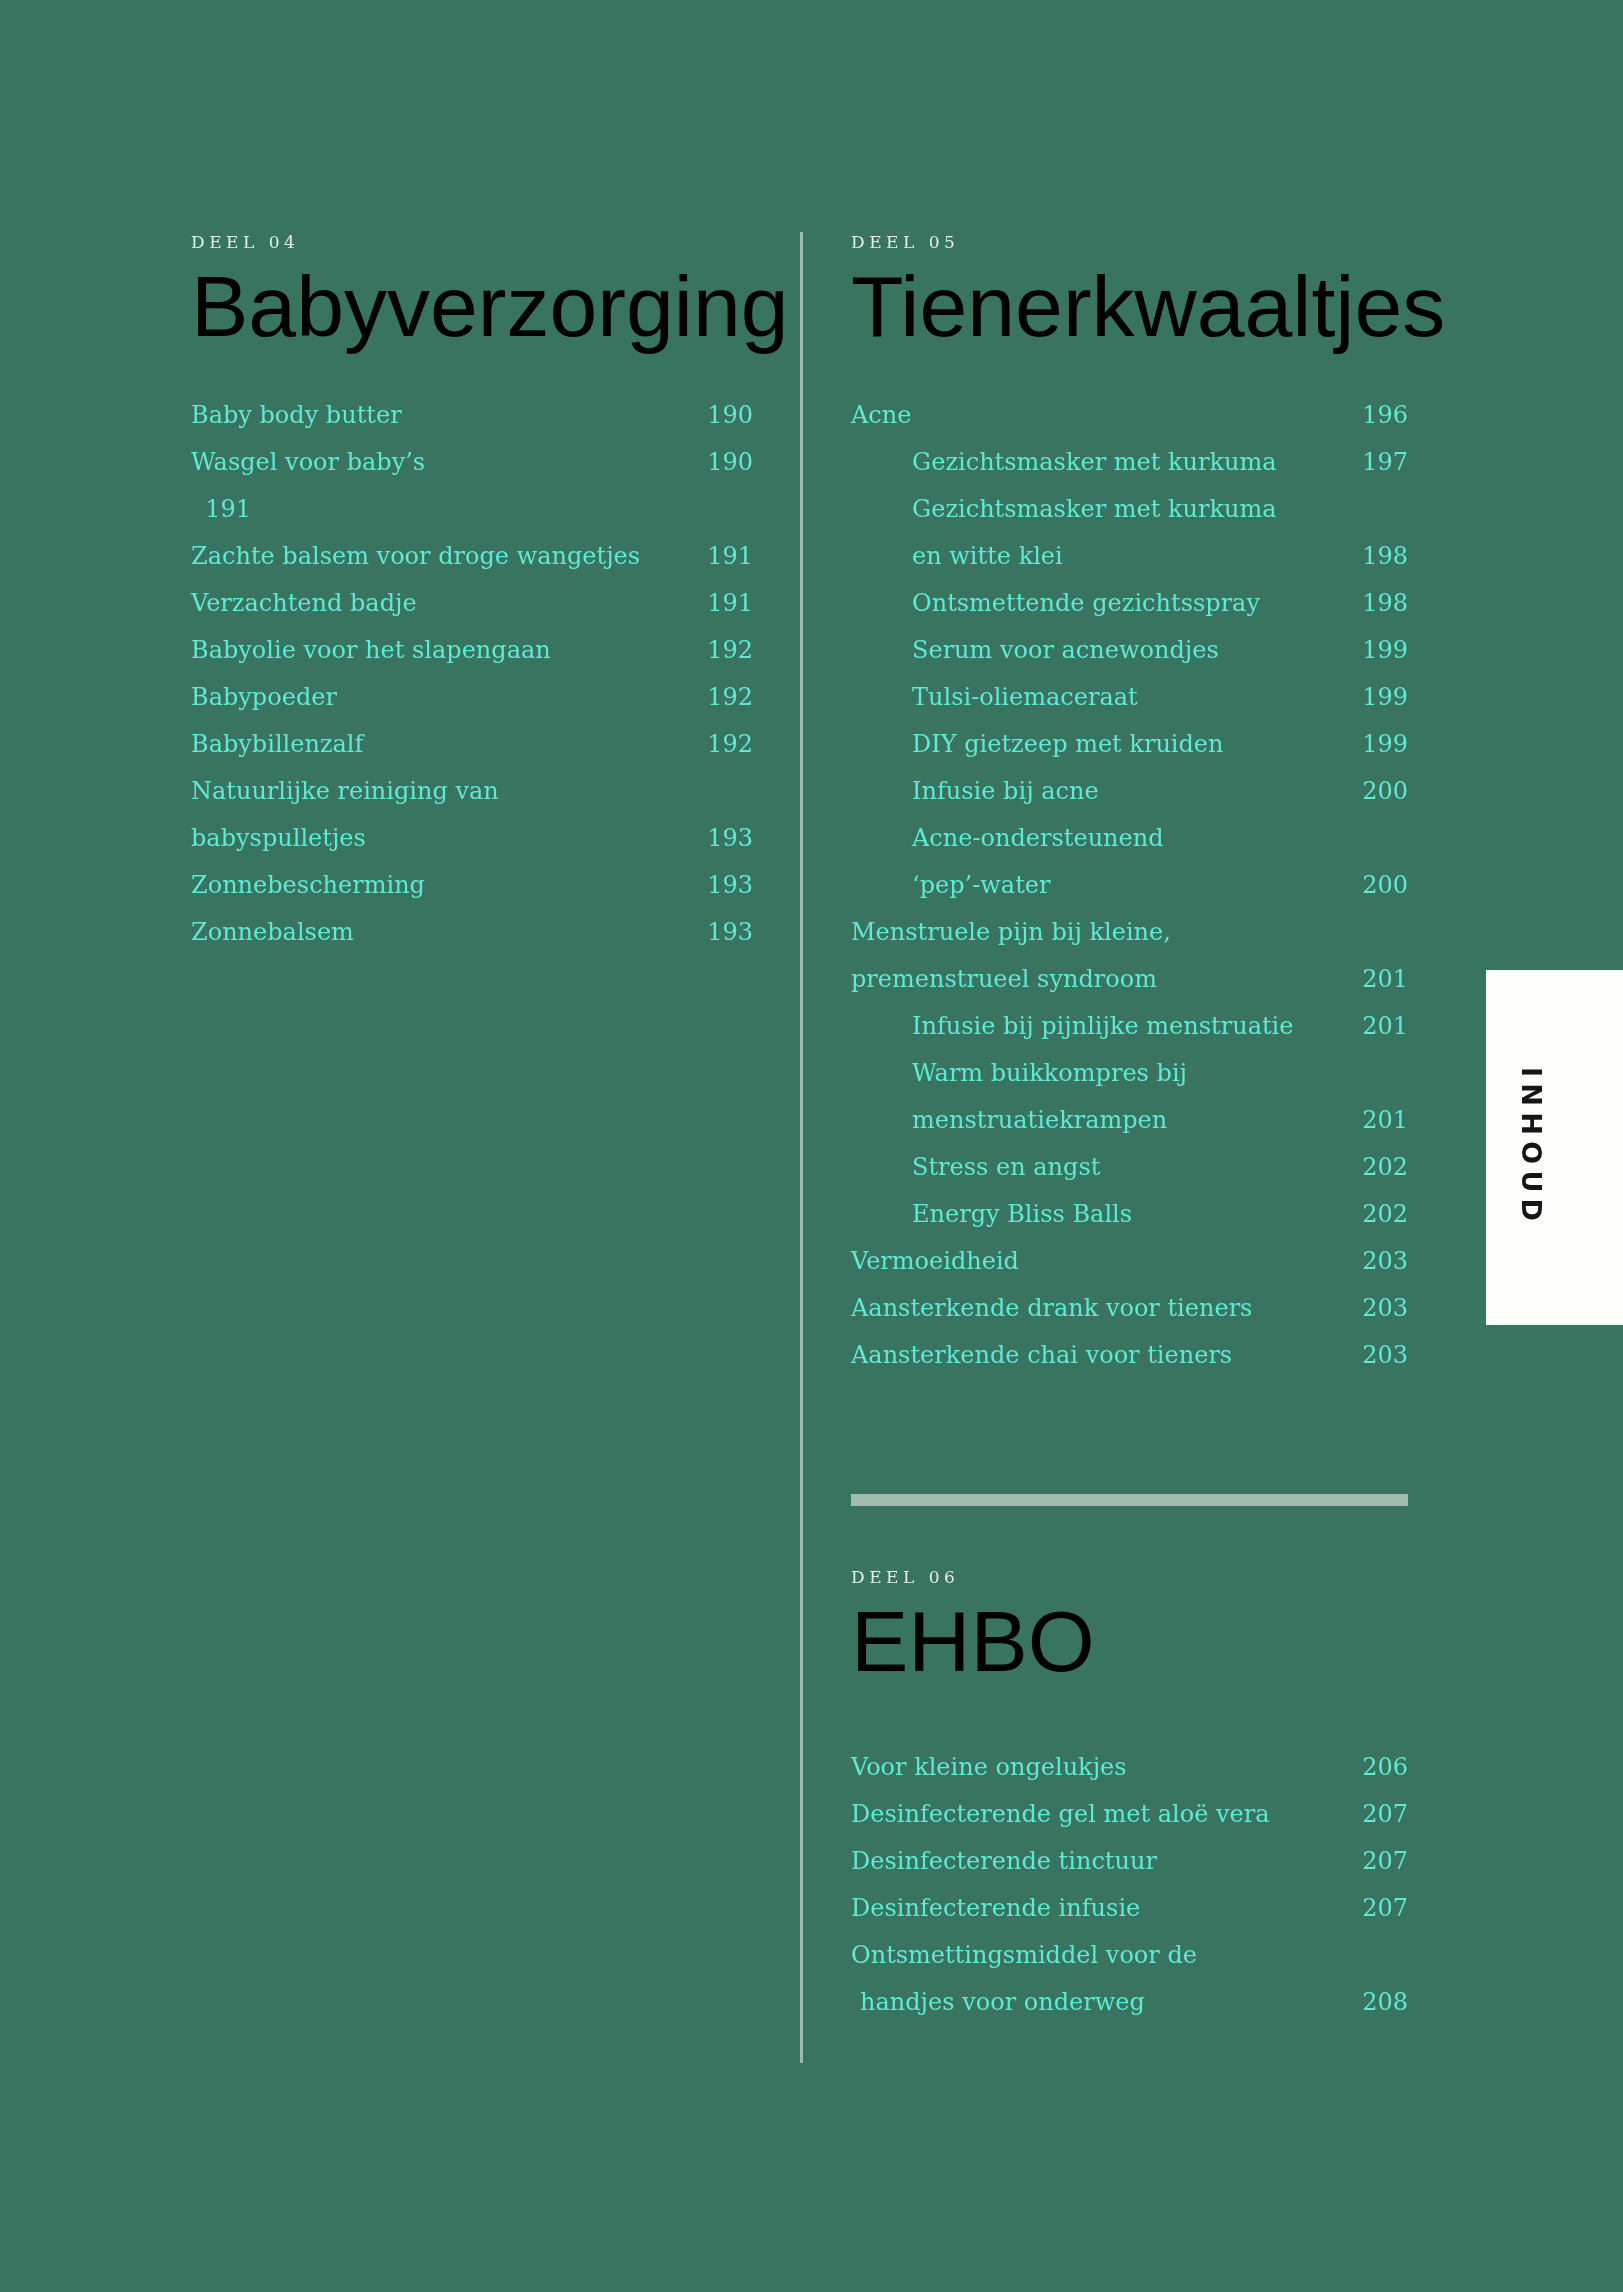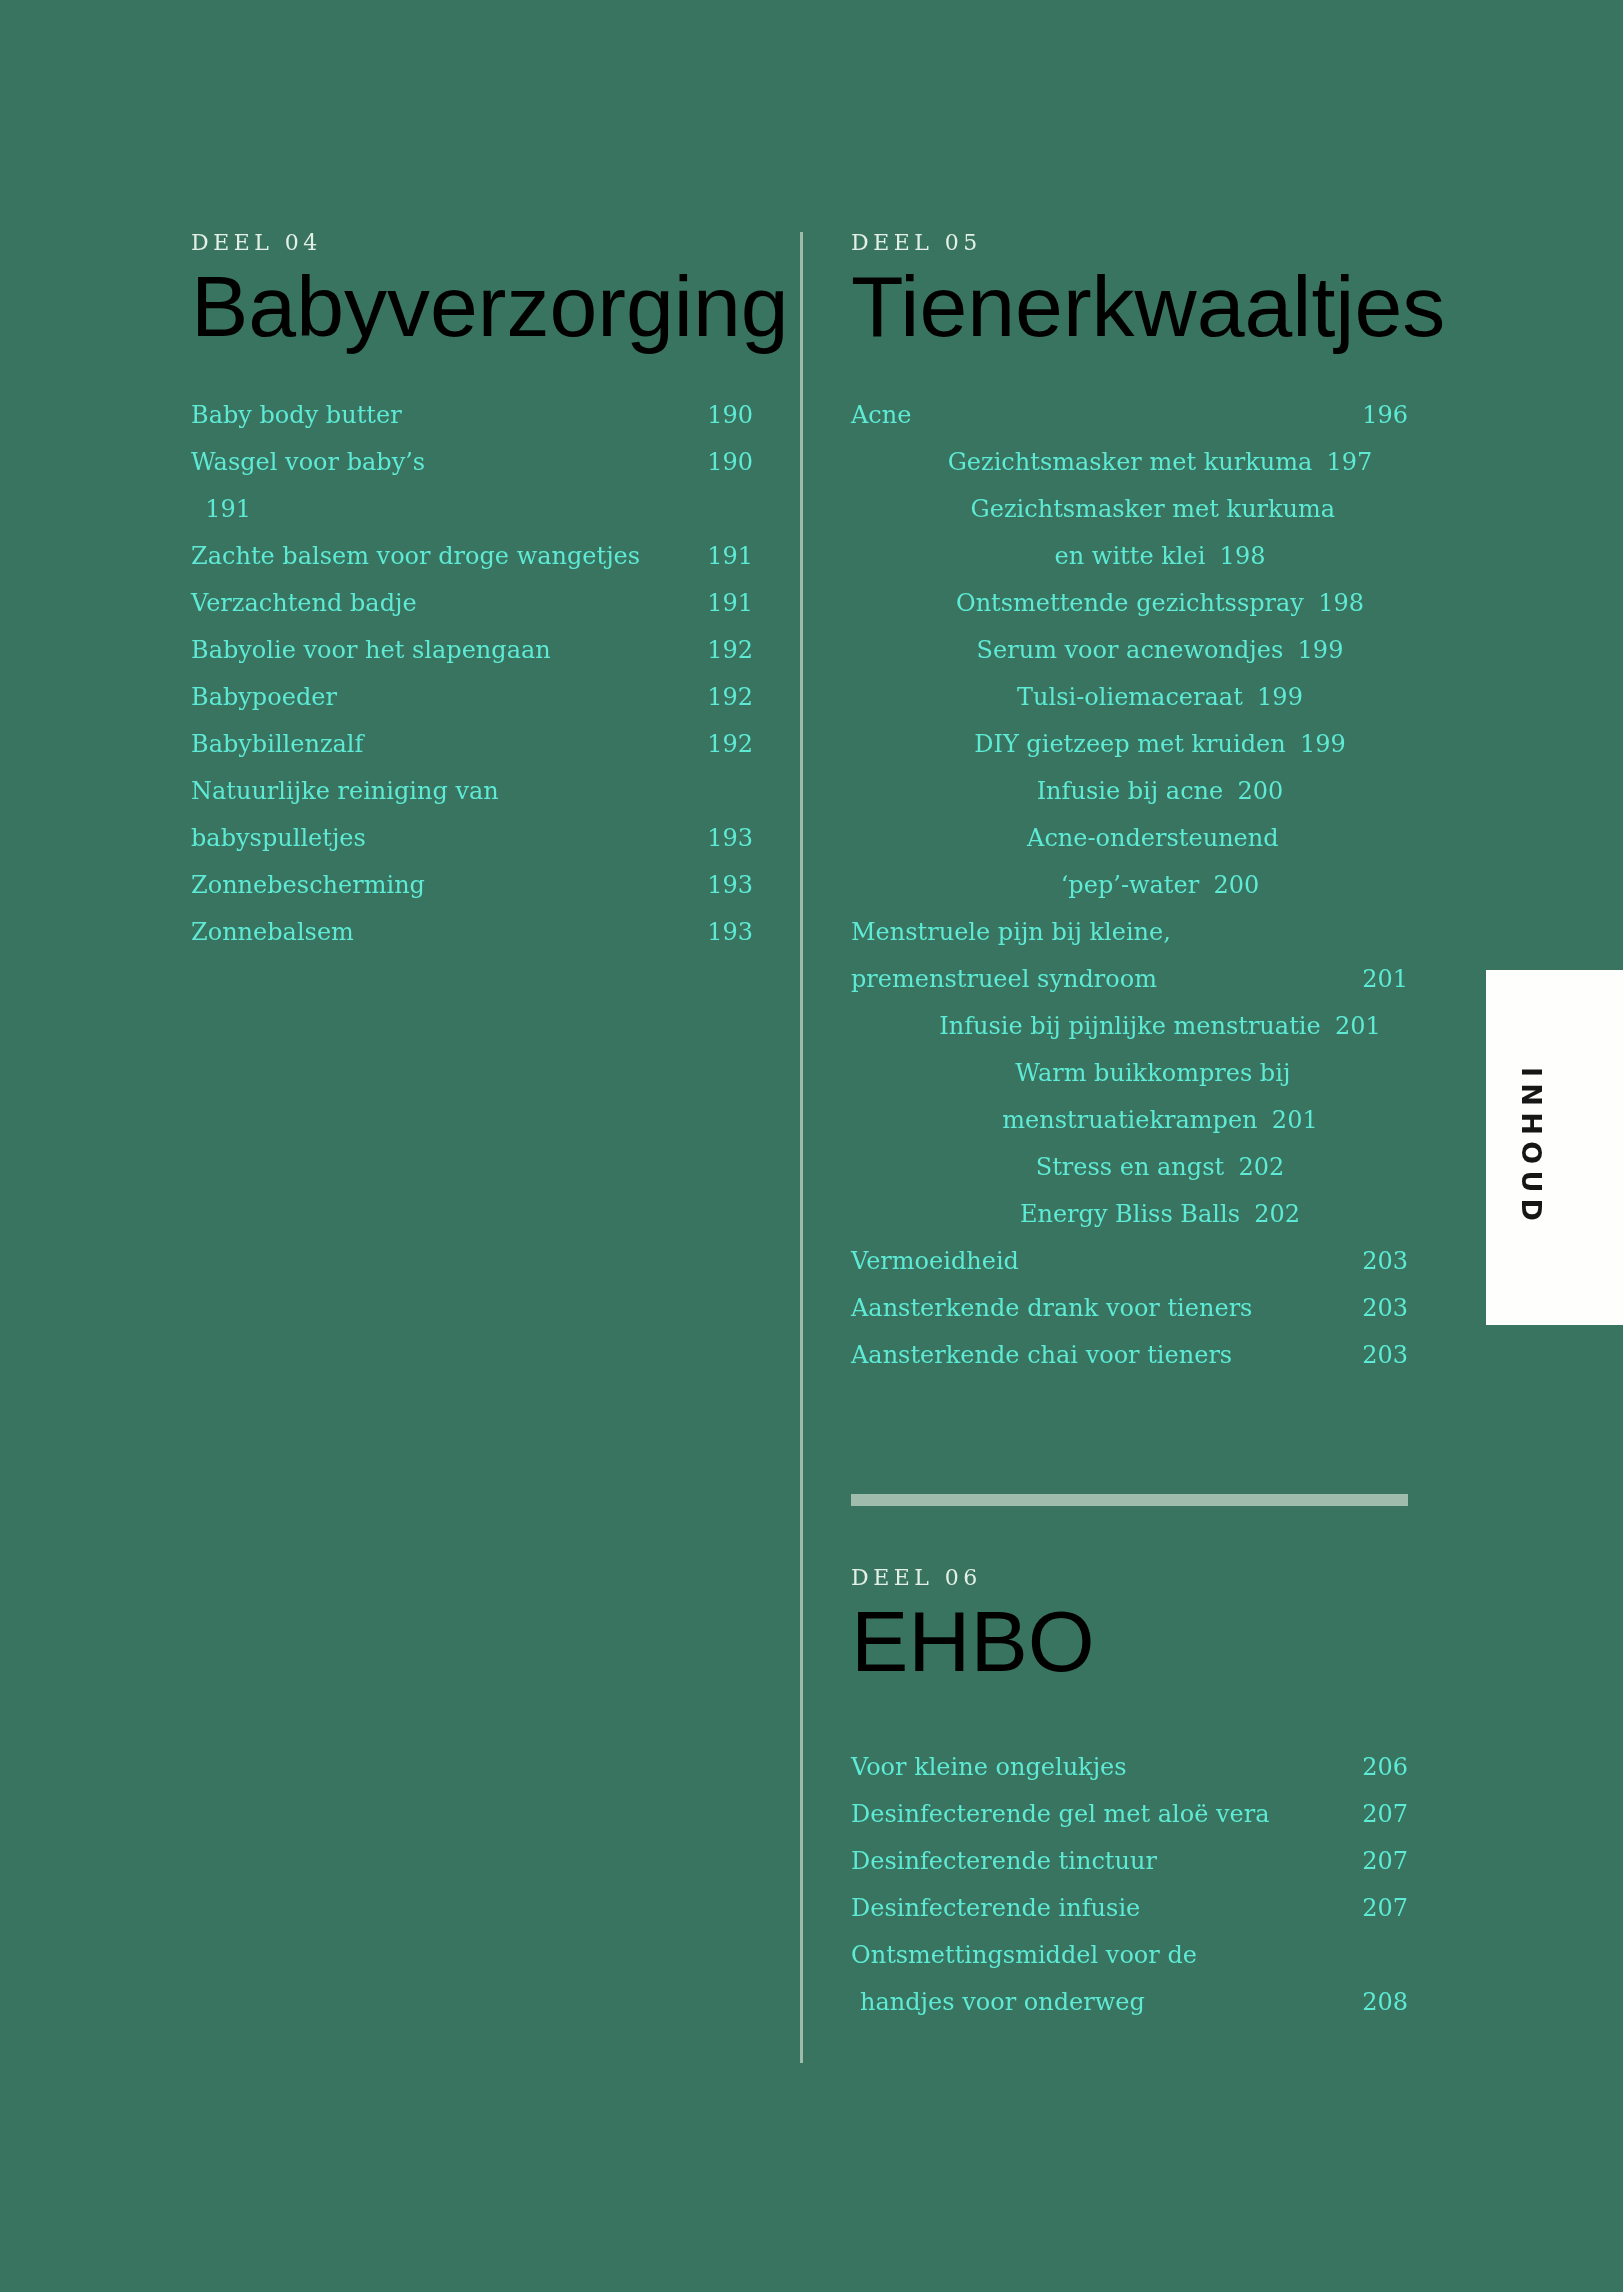--- a/index.html
+++ b/index.html
@@ -21,21 +21,21 @@
   .col-left {
     left: 191px;
     width: 562px;
   }
   .col-right {
     left: 851px;
     width: 557px;
   }
   .deel-label {
     font-family: "DejaVu Serif", serif;
-    font-size: 22px;
+    font-size: 17px;
     line-height: 25px;
     letter-spacing: 4.5px;
     color: #E3F0E7;
   }
   .section-title {
     margin: 5.4px 0 0 0;
     font-family: Liberation Sans, sans-serif;
     font-weight: 400;
     font-size: 86px;
     line-height: 93px;
@@ -46,21 +46,21 @@
     margin-top: 39px;
   }
   .toc-row {
     display: flex;
     justify-content: space-between;
     align-items: baseline;
     line-height: 47px;
     font-size: 24px;
     color: #5eead4;
   }
-  .toc-row.sub { padding-left: 61px; justify-content: center; }
+  .toc-row.sub { padding-left: 61px; }
   .toc-row.hang { padding-left: 9px; }
   .toc-title { white-space: nowrap; }
   .toc-pagenum { margin-left: 14.3px; }
   .section-divider {
     margin-top: 115px;
     width: 100%;
     height: 11.6px;
     background: #9FBCAD;
   }
   .sec-block-label { margin-top: 59px; }

